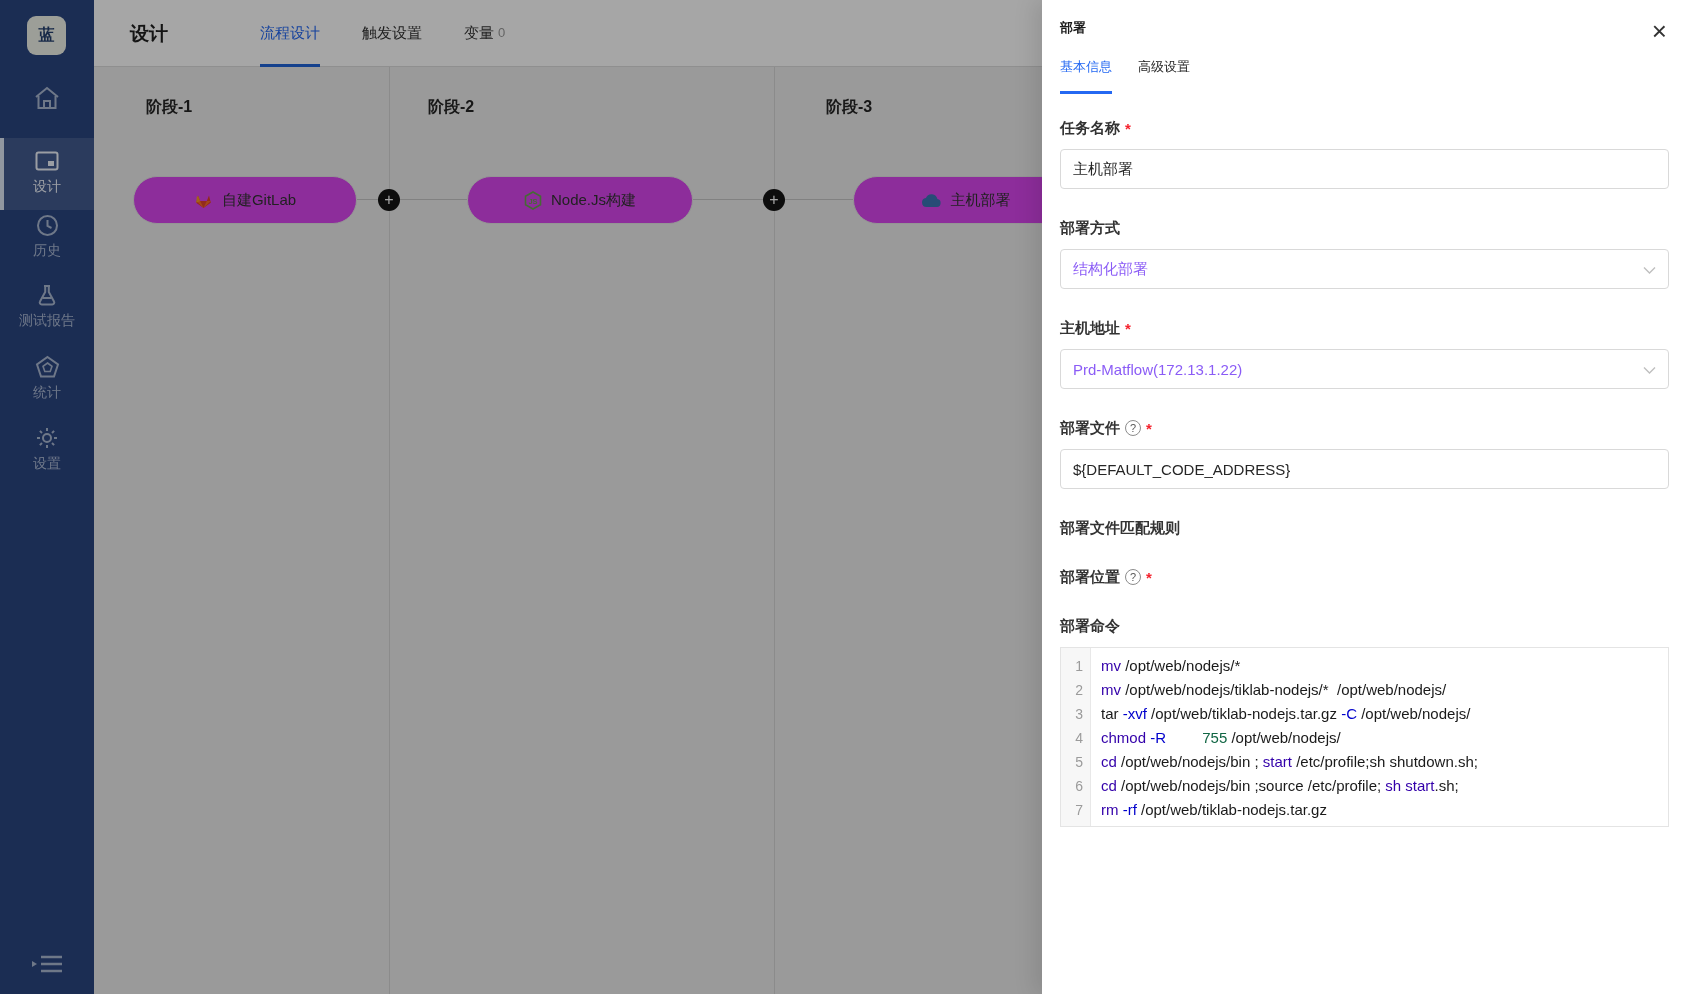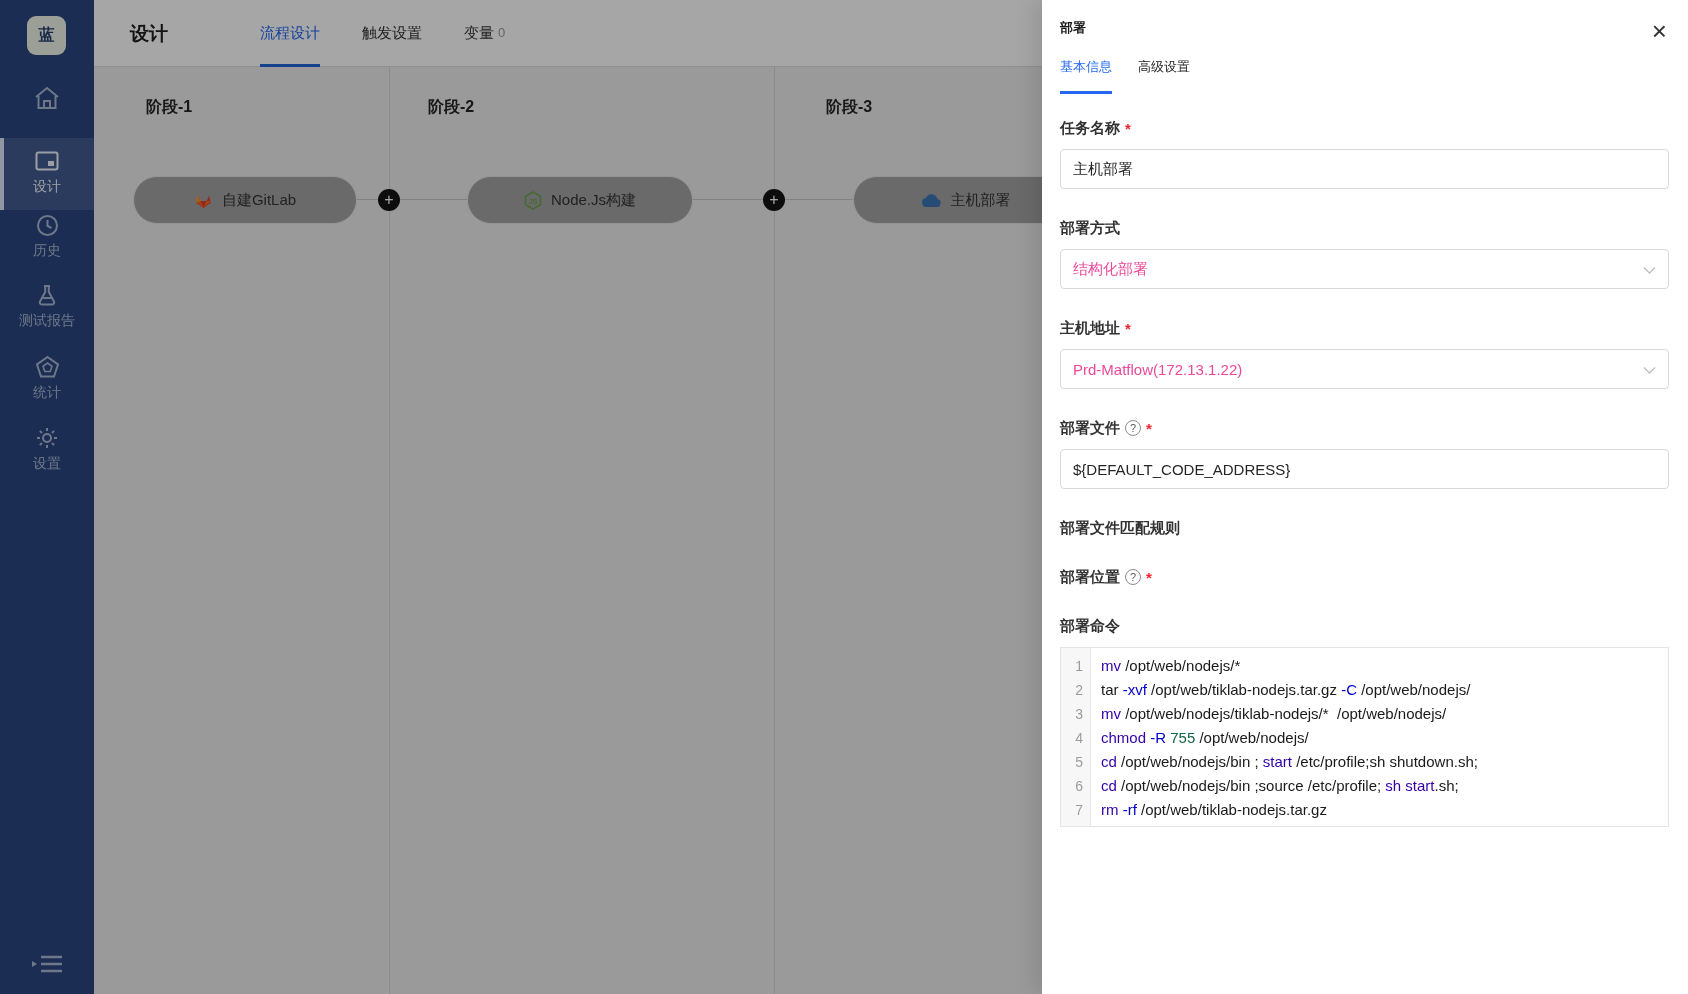--- a/index.html
+++ b/index.html
@@ -42,21 +42,21 @@
     bottom:0; height:3px; background:#2165d9; }
   .tab-count { color:#9a9a9a; font-size:13px; margin-left:4px; position:relative; top:-1px; }
 
   
   .canvas { position:absolute; left:94px; top:67px; right:0; bottom:0;
     background:#ededed; z-index:1; }
   .stage-divider { position:absolute; top:0; bottom:0; width:1px; background:#d6d6d6; }
   .stage-title { position:absolute; top:30px; font-size:16px; font-weight:bold; color:#262626; }
   .connector { position:absolute; height:1px; background:#c6c6c6; }
   .node-pill { position:absolute; top:109px; height:48px; border-radius:24px;
-    background:#a3a3a3; border:1px solid #e4e4e4; display:flex; align-items:center;
+    background:#d946ef; border:1px solid #e4e4e4; display:flex; align-items:center;
     justify-content:center; gap:9px; font-size:15px; color:#333; cursor:pointer; }
   .plus-btn { position:absolute; top:122px; width:22px; height:22px; border-radius:50%;
     background:#141414; color:#fff; display:flex; align-items:center; justify-content:center;
     font-size:16px; line-height:1; cursor:pointer; z-index:3; }
 
   
   .mask { position:absolute; inset:0; background:rgba(0,0,0,0.35); z-index:40; }
   .drawer { position:absolute; right:0; top:0; width:646px; height:994px;
     background:#ffffff; z-index:60; padding:0 19px 0 18px;
     box-shadow:-8px 0 20px rgba(0,0,0,0.10); }
@@ -75,36 +75,36 @@
   .f-label { display:flex; align-items:center; gap:5px; height:20px;
     margin-bottom:11px; font-size:15px; font-weight:600; color:#333;margin-top:21px; }
   .req { color:#f5222d; font-weight:bold; }
   .help { width:16px; height:16px; border:1px solid #8c8c8c; border-radius:50%;
     color:#595959; font-size:11px; font-weight:normal; display:inline-flex;
     align-items:center; justify-content:center; cursor:pointer; }
   .f-input { width:100%; height:40px; border:1px solid #d9d9d9; border-radius:4px;
     padding:0 12px; font-size:15px; color:#262626; background:#fff;
     font-family:inherit; outline:none; }
   .f-select { position:relative; width:100%; height:40px; border:1px solid #d9d9d9;
-    border-radius:4px; padding:0 30px 0 12px; font-size:15px; color:#ec4899;
+    border-radius:4px; padding:0 30px 0 12px; font-size:15px; color:#8b5cf6;
     display:flex; align-items:center; cursor:pointer; background:#fff; }
   .f-select .chev { position:absolute; right:12px; top:16px; }
 
   
   .editor { display:flex; border:1px solid #e4e4e4; height:180px; overflow:hidden;
     background:#fff; cursor:text; }
   .gutter { width:30px; background:#f7f7f7; border-right:1px solid #e8e8e8;
     padding:6px 0; }
   .gutter .ln { height:24px; line-height:24px; text-align:right; padding-right:7px;
     color:#9b9b9b; font-size:14px; }
   .code { flex:1; padding:6px 0 6px 10px; }
   .code .cl { height:24px; line-height:24px; font-size:15px; white-space:pre; color:#1a1a1a; }
   .tok-builtin  { color:#3300aa; }
   .tok-attribute{ color:#0000cc; }
-  .tok-number   { color:#116644; }
+  .tok-number   { color:#116644;margin-left:32px; }
   .tok-plain    { color:#1a1a1a; }
 
   svg { display:block; }
 </style>
 </head>
 <body>
 
 <nav class="sidebar">
   <div class="logo">蓝</div>
 
@@ -325,22 +325,22 @@
             <div class="ln">1</div>
             <div class="ln">2</div>
             <div class="ln">3</div>
             <div class="ln">4</div>
             <div class="ln">5</div>
             <div class="ln">6</div>
             <div class="ln">7</div>
           </div>
         <div class="code" id="code">
             <div class="cl"><span class="tok-builtin">mv</span><span class="tok-plain"> /opt/web/nodejs/*</span></div>
+            <div class="cl"><span class="tok-builtin">mv</span><span class="tok-plain"> /opt/web/nodejs/tiklab-nodejs/*  /opt/web/nodejs/</span></div>
             <div class="cl"><span class="tok-plain">tar </span><span class="tok-attribute">-xvf</span><span class="tok-plain"> /opt/web/tiklab-nodejs.tar.gz </span><span class="tok-attribute">-C</span><span class="tok-plain"> /opt/web/nodejs/</span></div>
-            <div class="cl"><span class="tok-builtin">mv</span><span class="tok-plain"> /opt/web/nodejs/tiklab-nodejs/*  /opt/web/nodejs/</span></div>
             <div class="cl"><span class="tok-builtin">chmod</span><span class="tok-plain"> </span><span class="tok-attribute">-R</span><span class="tok-plain"> </span><span class="tok-number">755</span><span class="tok-plain"> /opt/web/nodejs/</span></div>
             <div class="cl"><span class="tok-builtin">cd</span><span class="tok-plain"> /opt/web/nodejs/bin ; </span><span class="tok-builtin">start</span><span class="tok-plain"> /etc/profile;sh shutdown.sh;</span></div>
             <div class="cl"><span class="tok-builtin">cd</span><span class="tok-plain"> /opt/web/nodejs/bin ;source /etc/profile; </span><span class="tok-builtin">sh</span><span class="tok-plain"> </span><span class="tok-builtin">start</span><span class="tok-plain">.sh;</span></div>
             <div class="cl"><span class="tok-builtin">rm</span><span class="tok-plain"> </span><span class="tok-attribute">-rf</span><span class="tok-plain"> /opt/web/tiklab-nodejs.tar.gz</span></div>
           </div>
       </div>
     </div>
 
   </div>
 </aside>

